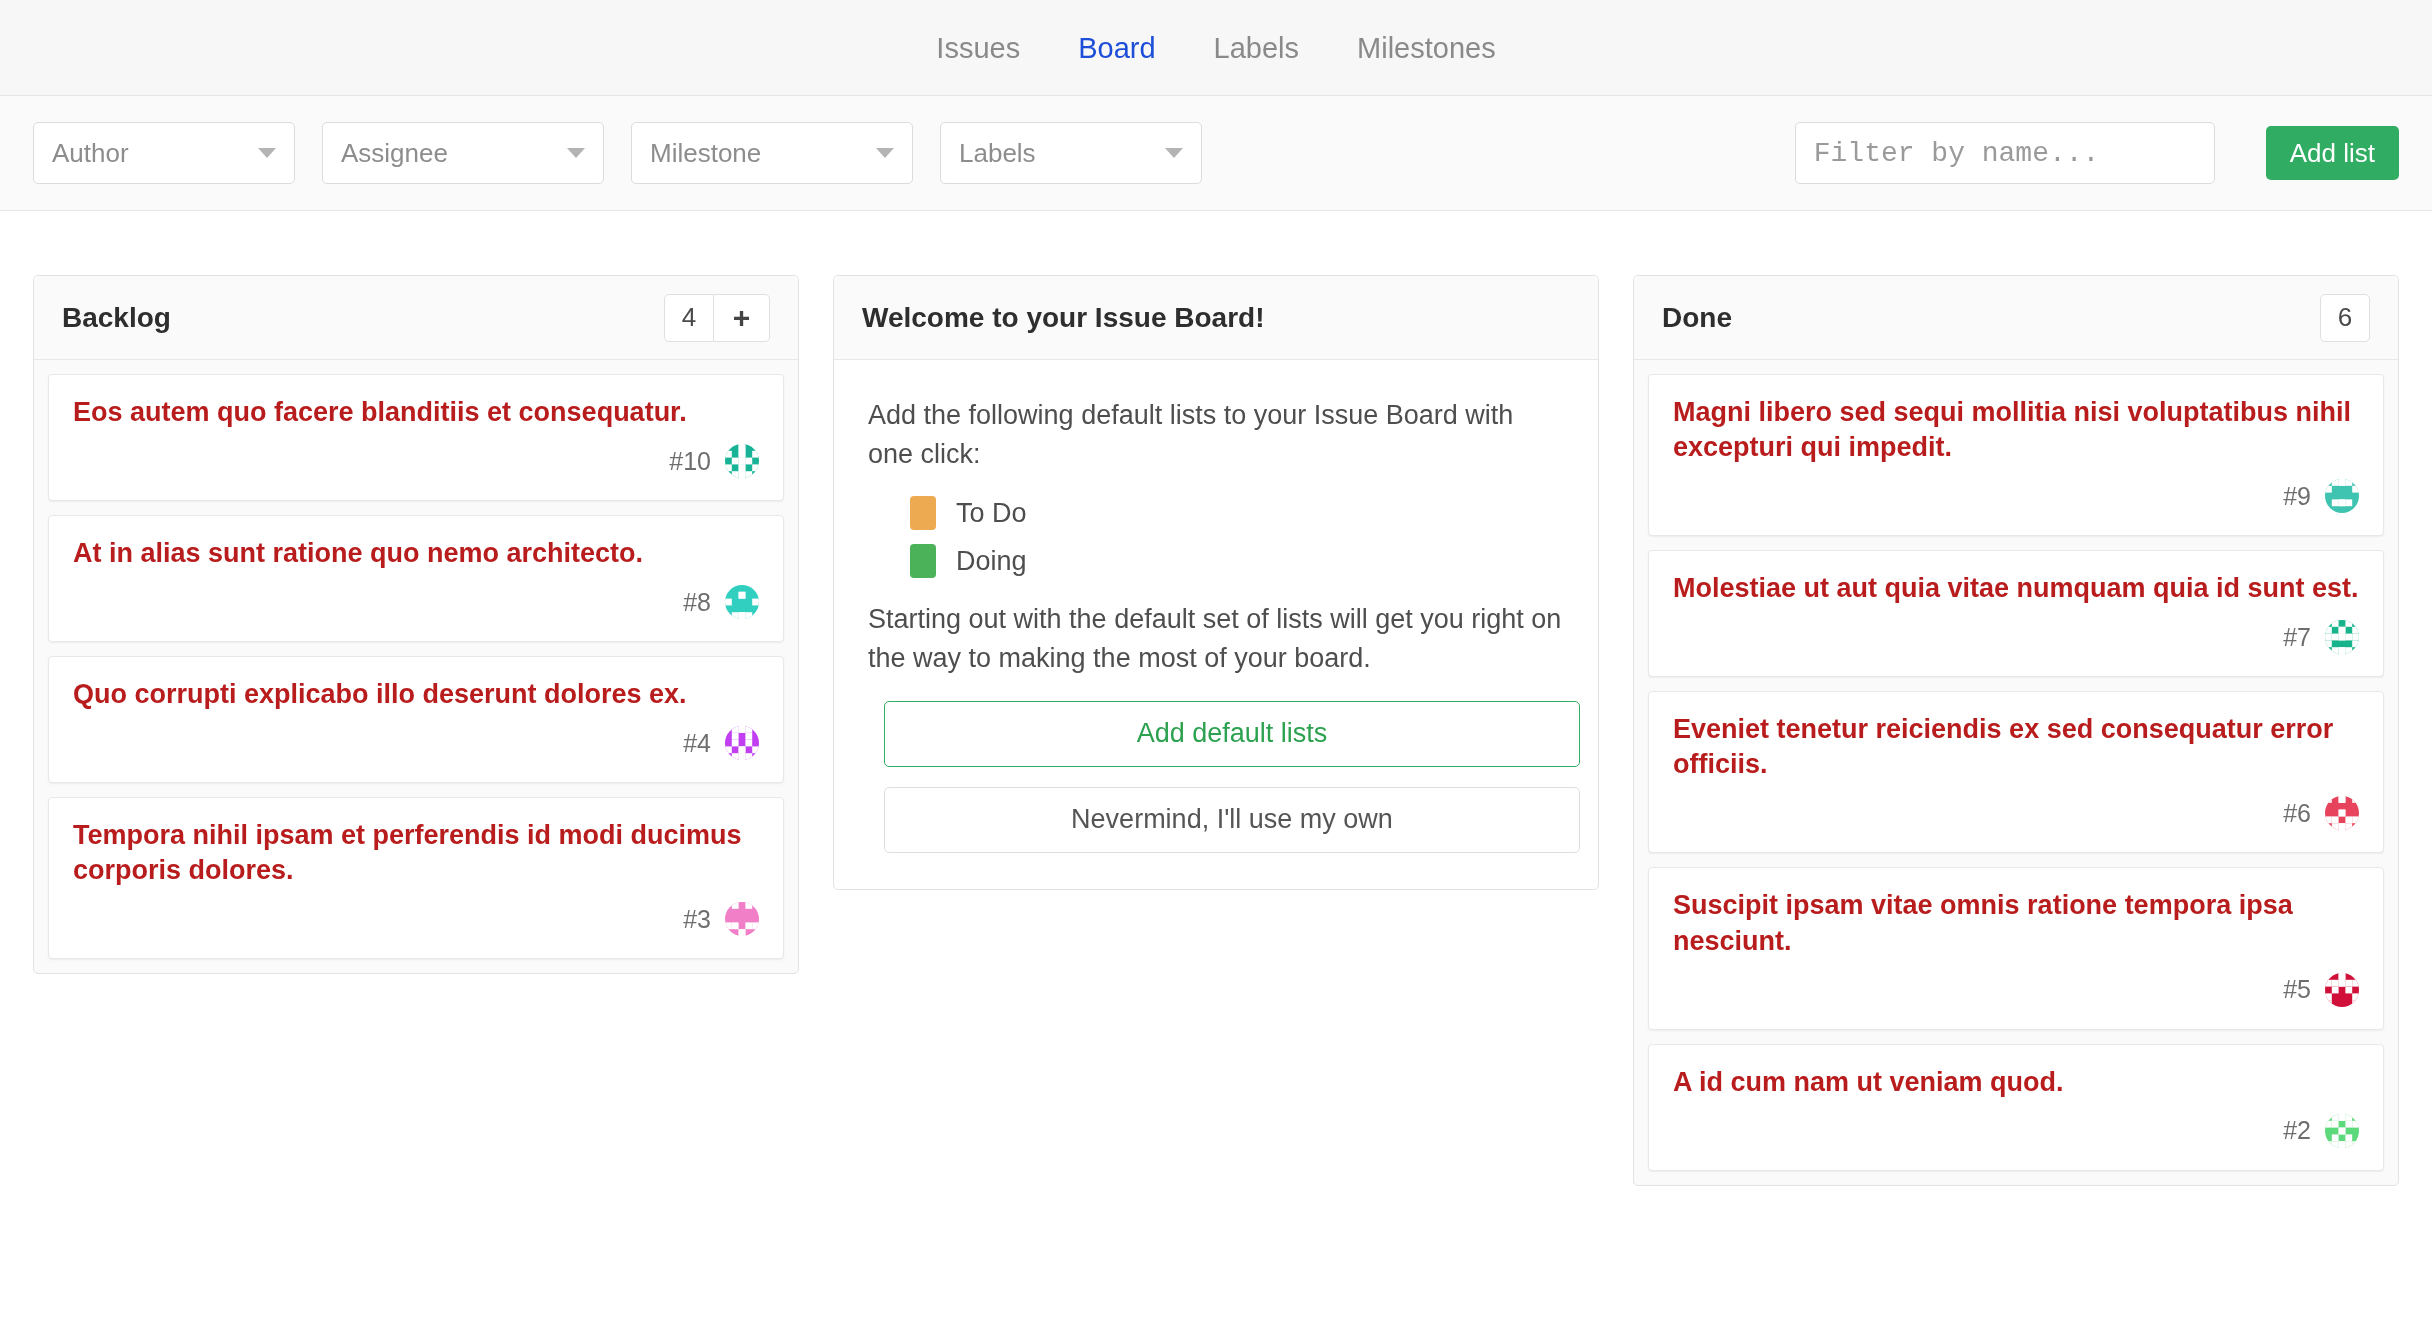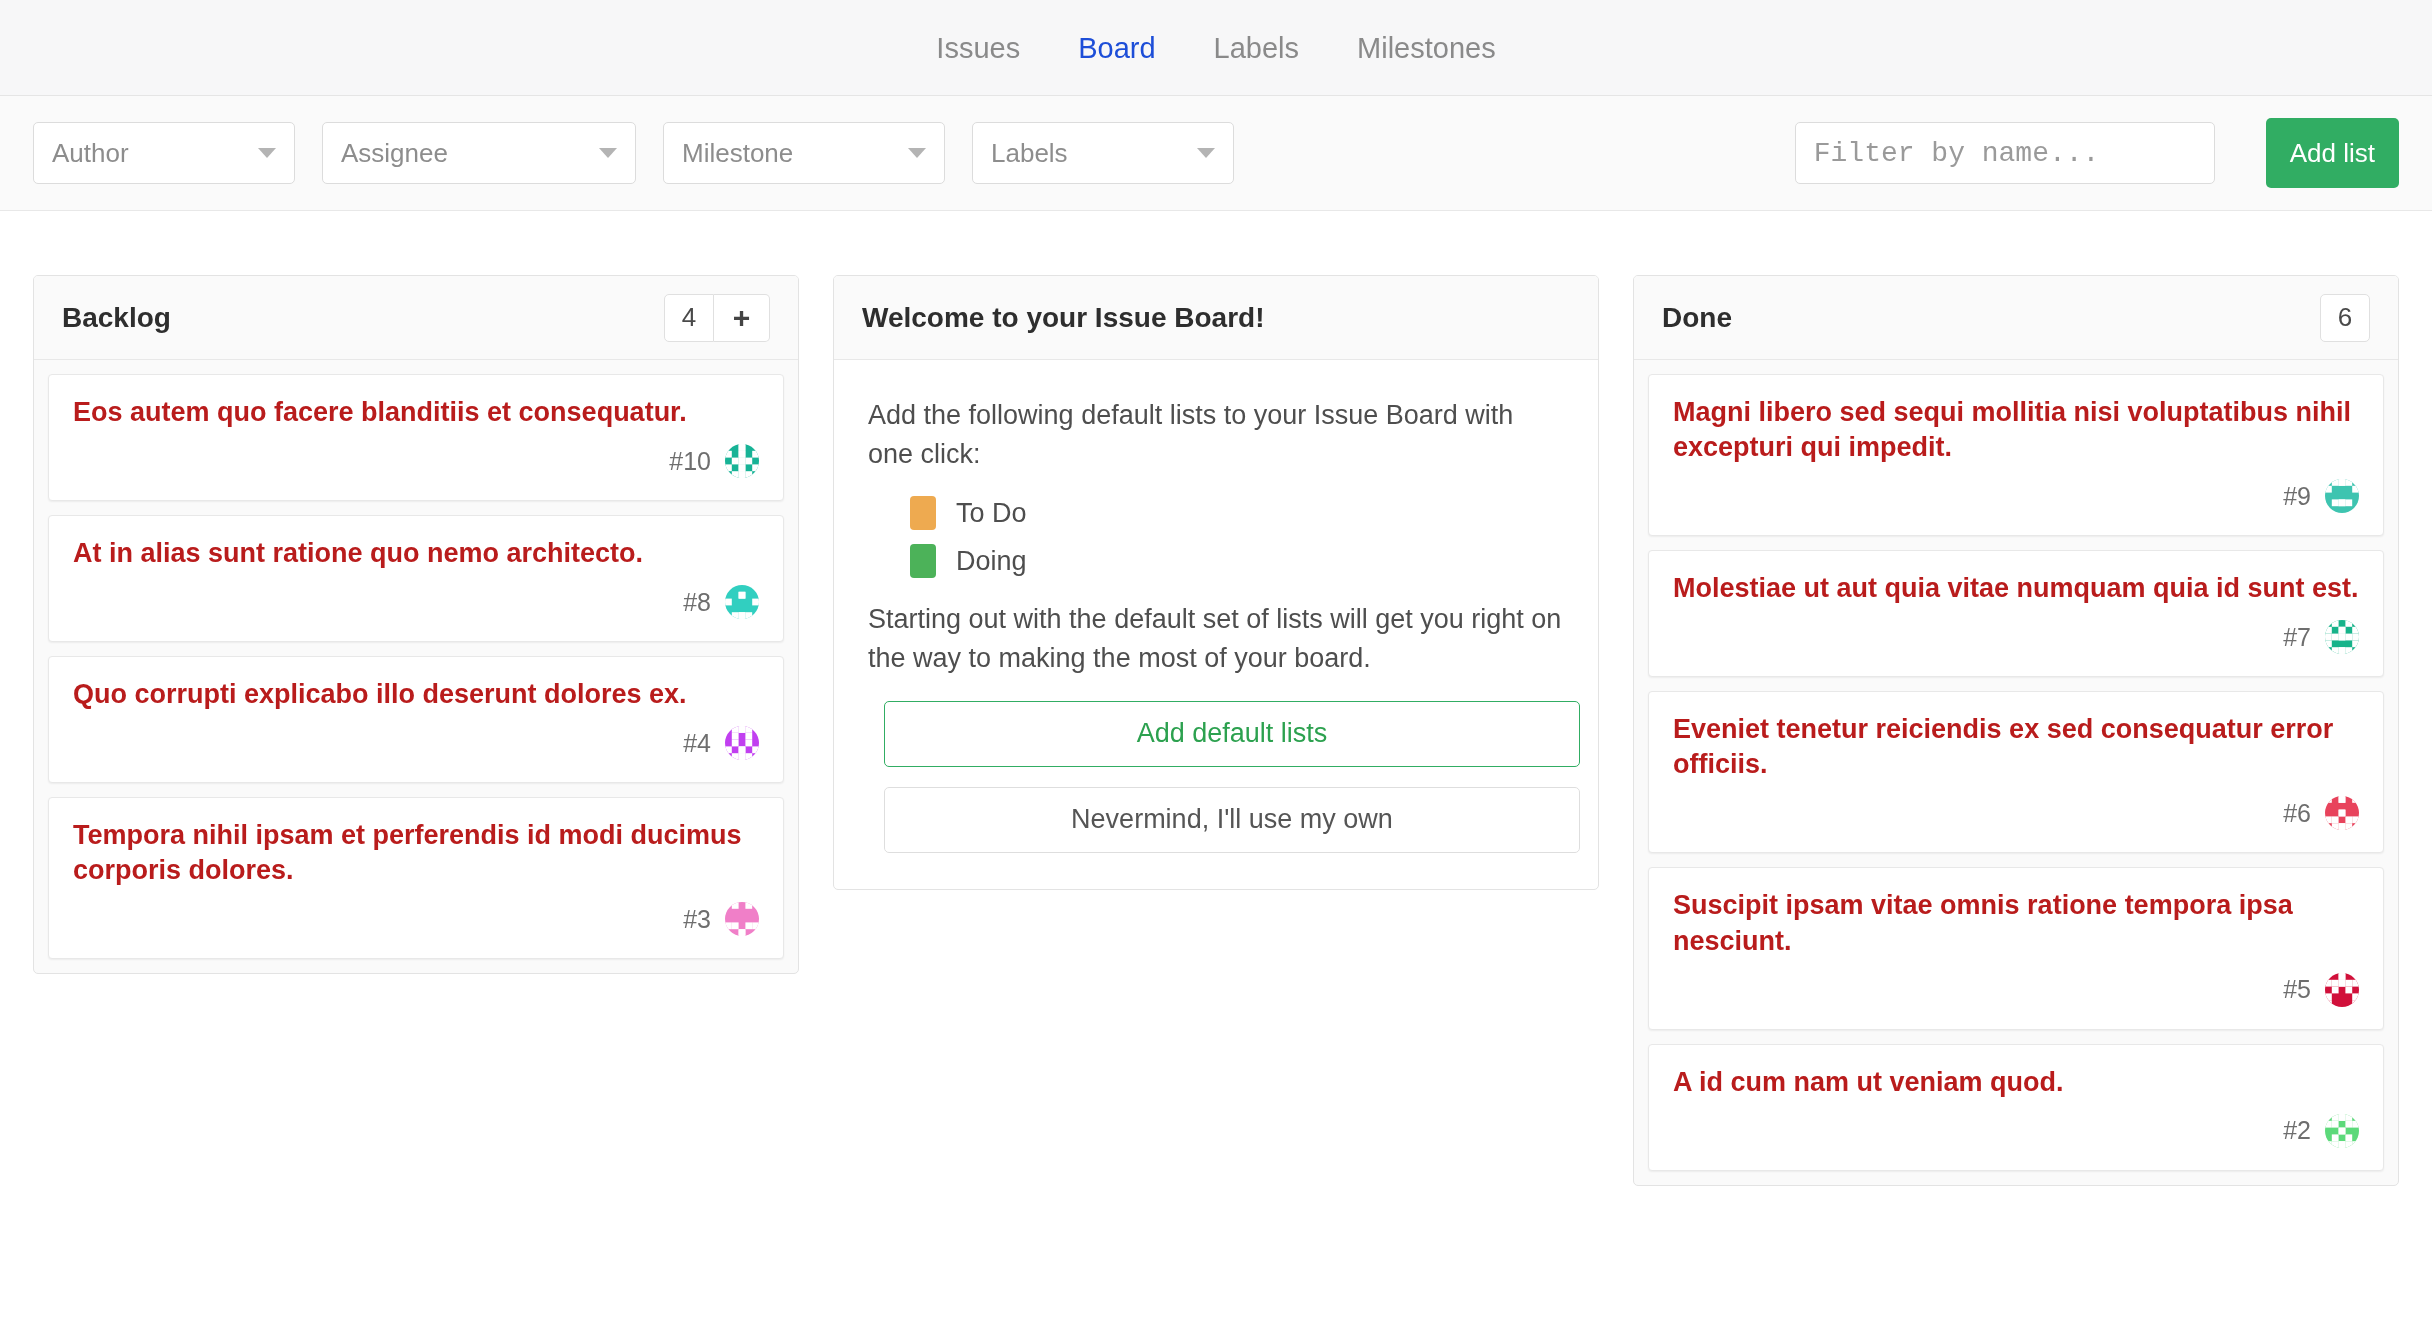--- a/index.html
+++ b/index.html
@@ -45,21 +45,21 @@
     height: 62px;
     background: #fff;
     border: 1px solid #dcdcdc;
     border-radius: 5px;
     display: flex;
     align-items: center;
     padding: 0 18px;
     cursor: pointer;
   }
   .dd-author   { width: 262px; }
-  .dd-assignee { width: 314px; }
+  .dd-assignee { width: 282px; }
   .dd-milestone{ width: 282px; }
   .dd-labels   { width: 262px; }
   .dropdown .dd-label {
     font-size: 26px;
     color: #8d8d8d;
     flex: 1;
   }
   .caret {
     width: 0; height: 0;
     border-left: 9px solid transparent;
@@ -74,21 +74,21 @@
     border: 1px solid #dcdcdc;
     border-radius: 5px;
     padding: 0 18px;
     font-size: 28px;
     color: #4a4a4a;
     font-family: Liberation Mono, monospace;
     outline: none;
   }
   .filter-input::placeholder { color: #9a9a9a; }
   .add-list-btn {
-    height: 70px;
+    height: 54px;
     background: #31ad63;
     border: none;
     border-radius: 5px;
     color: #fff;
     font-size: 26px;
     padding: 0 24px;
     cursor: pointer;
     font-family: "Liberation Sans", sans-serif;
     margin-left: 24px;
   }

